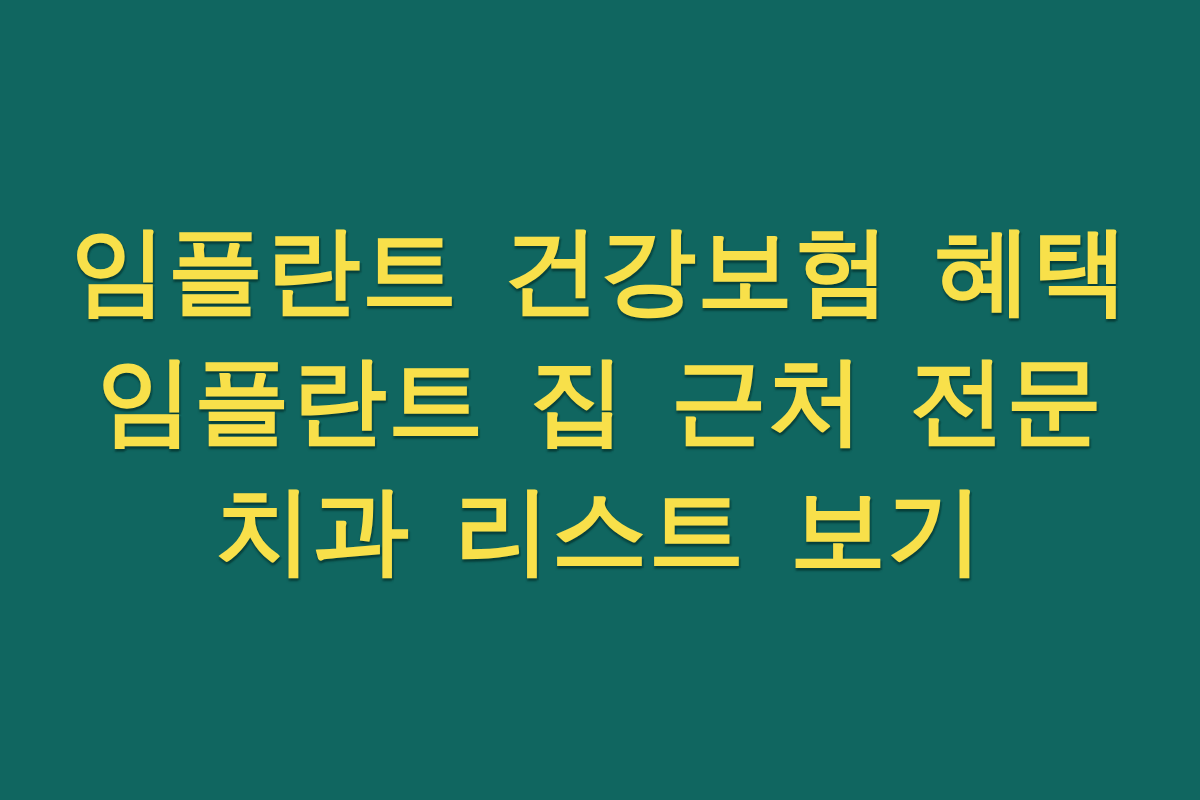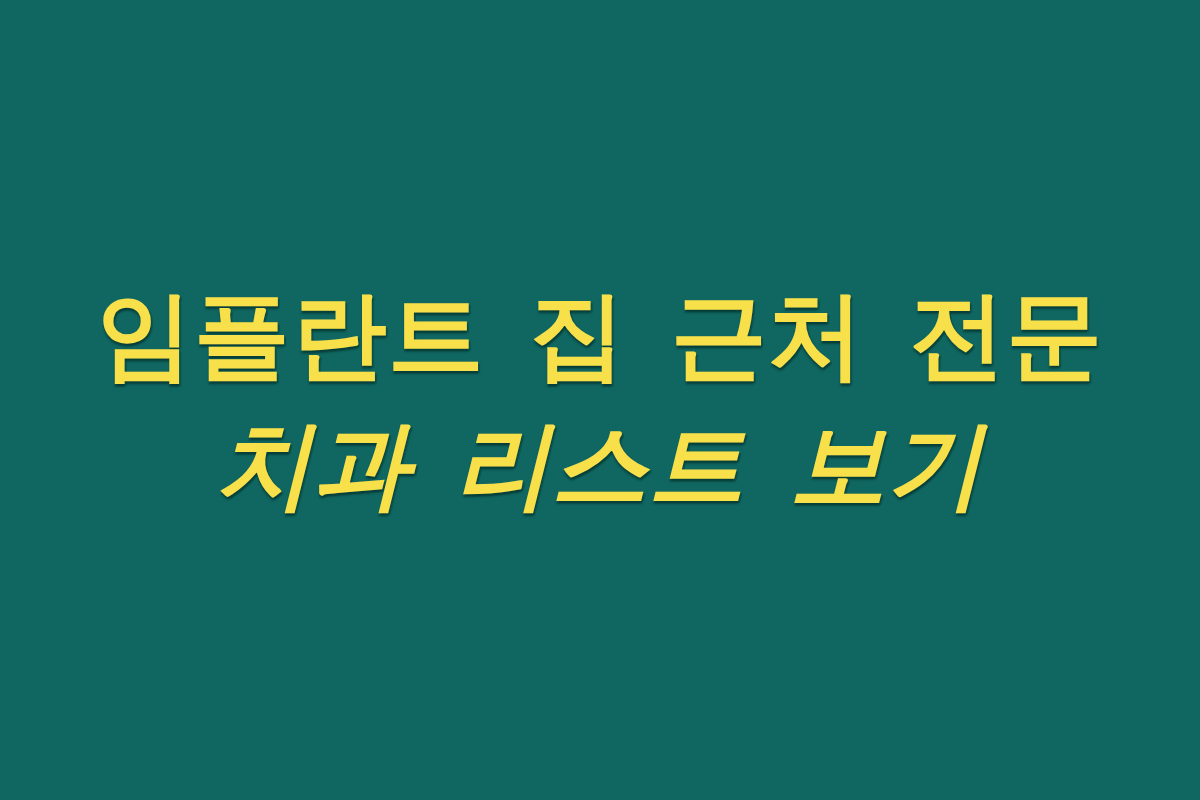--- a/index.html
+++ b/index.html
@@ -46,25 +46,26 @@
   }
 
   .headline-line {
     display: block;
     white-space: nowrap;
   }
 
   
   .headline-line.line-1 { font-size: 96px; }
   .headline-line.line-2 { font-size: 96px; }
-  .headline-line.line-3 { font-size: 96px; font-style: italic; }
+  .headline-line.line-3 { font-size: 96px; }
 </style>
 </head>
 <body>
 
 <div id="banner">
 
   <h1 id="headline">
+    <span class="headline-line line-1">임플란트 건강보험 혜택</span>
     <span class="headline-line line-2">임플란트 집 근처 전문</span>
     <span class="headline-line line-3">치과 리스트 보기</span>
   </h1>
 
 </div>
 
 </body></html>

